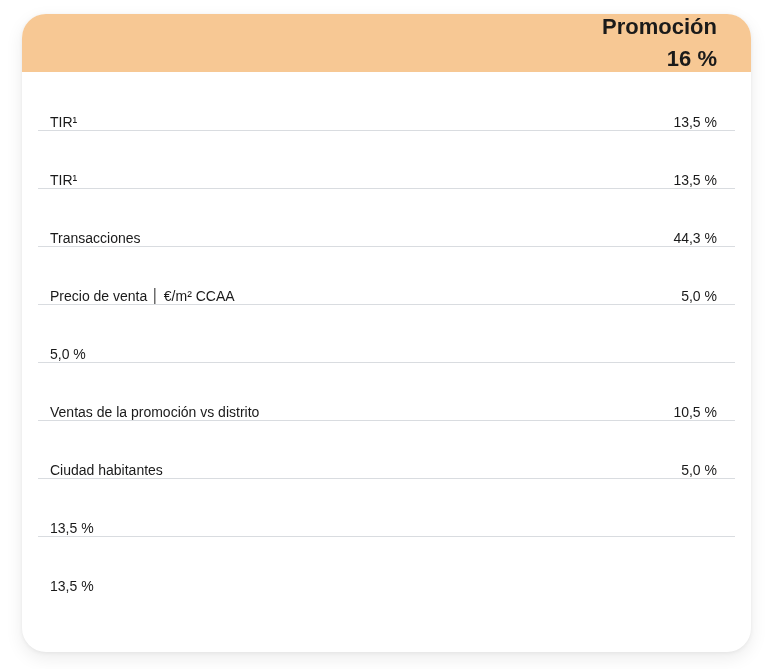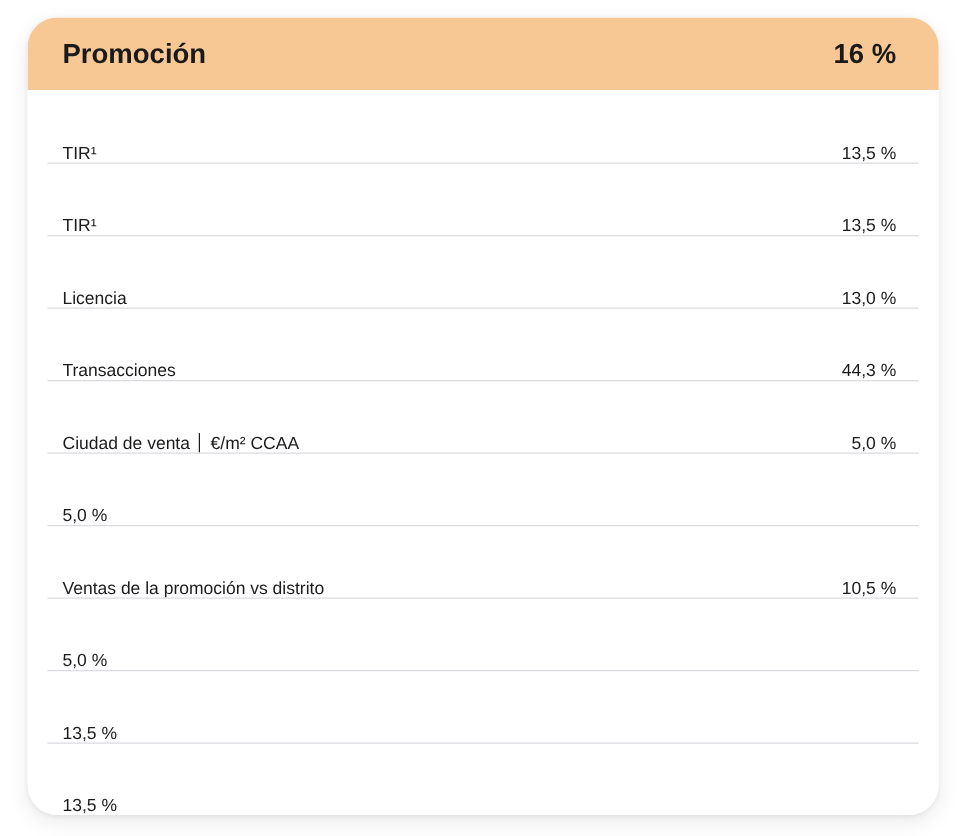--- a/index.html
+++ b/index.html
@@ -14,24 +14,25 @@
     left: 22px; top: 14px;
     width: 729px; height: 638px;
     background: var(--card-bg, #ffffff);
     border-radius: 24px;
     overflow: hidden;
     box-shadow: 0 6px 18px rgba(0,0,0,0.08), 0 1px 4px rgba(0,0,0,0.06);
   }
   .header-row {
     height: 58px;
     background: var(--header-bg, #F7C894);
-    display: flex; align-items: center; justify-content: space-between;
-    padding: 0 34px 0 28px;
+    display: flex; align-items: flex-end; justify-content: space-between;
+    padding: 0 34px 0 16px;
     font-size: 22px; font-weight: bold;
     color: var(--text, #1a1a1a);
+    flex-direction: column;
   }
   .row {
     position: relative;
     height: 58px;
     display: flex; align-items: flex-end; justify-content: space-between;
     padding: 0 34px 0 28px;
     font-size: 14px; font-weight: 400;
     color: var(--text, #1a1a1a);
     background: var(--card-bg, #ffffff);
   }
@@ -57,39 +58,36 @@
 
   <div class="row">
     <span class="row-label">TIR¹</span>
     <span class="row-value">13,5 %</span>
   </div>
   <div class="row">
     <span class="row-label">TIR¹</span>
     <span class="row-value">13,5 %</span>
   </div>
   <div class="row">
-    <span class="row-label">Licencia</span>
-    <span class="row-value">13,0 %</span>
-  </div>
-  <div class="row">
     <span class="row-label">Transacciones</span>
     <span class="row-value">44,3 %</span>
   </div>
   <div class="row">
-    <span class="row-label">Ciudad de venta │ €/m² CCAA</span>
+    <span class="row-label">Precio de venta │ €/m² CCAA</span>
     <span class="row-value">5,0 %</span>
   </div>
   <div class="row">
     <span class="row-value">5,0 %</span>
   </div>
   <div class="row">
     <span class="row-label">Ventas de la promoción vs distrito</span>
     <span class="row-value">10,5 %</span>
   </div>
   <div class="row">
+    <span class="row-label">Ciudad habitantes</span>
     <span class="row-value">5,0 %</span>
   </div>
   <div class="row">
     <span class="row-value">13,5 %</span>
   </div>
   <div class="row">
     <span class="row-value">13,5 %</span>
   </div>
 
 </div>

